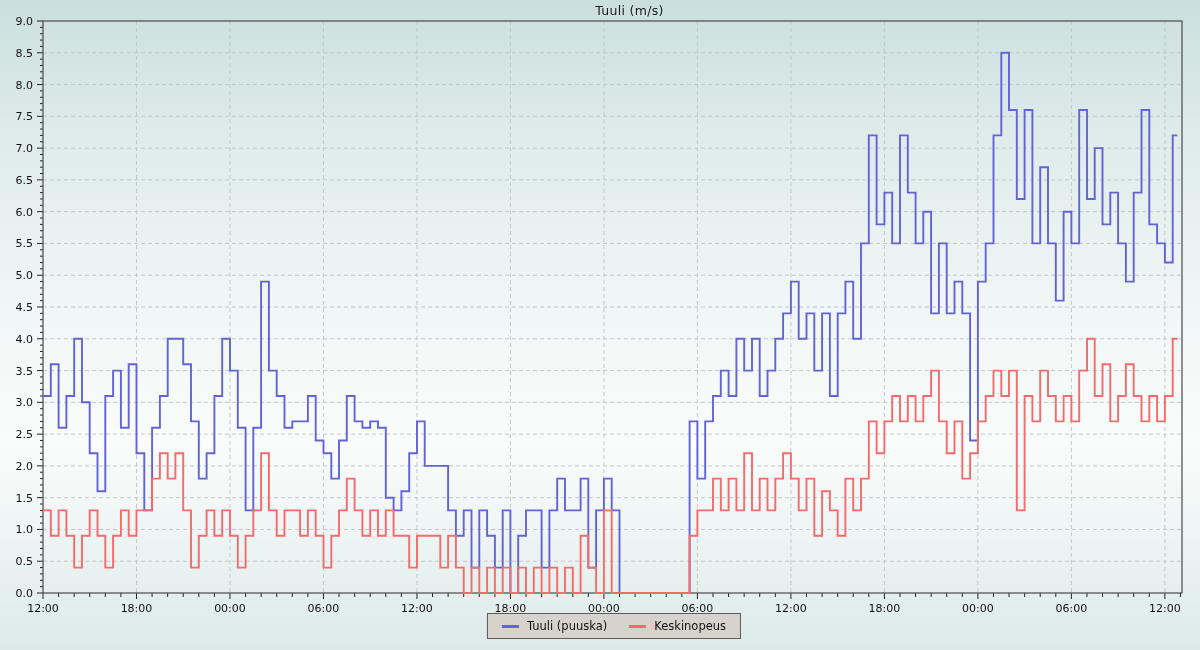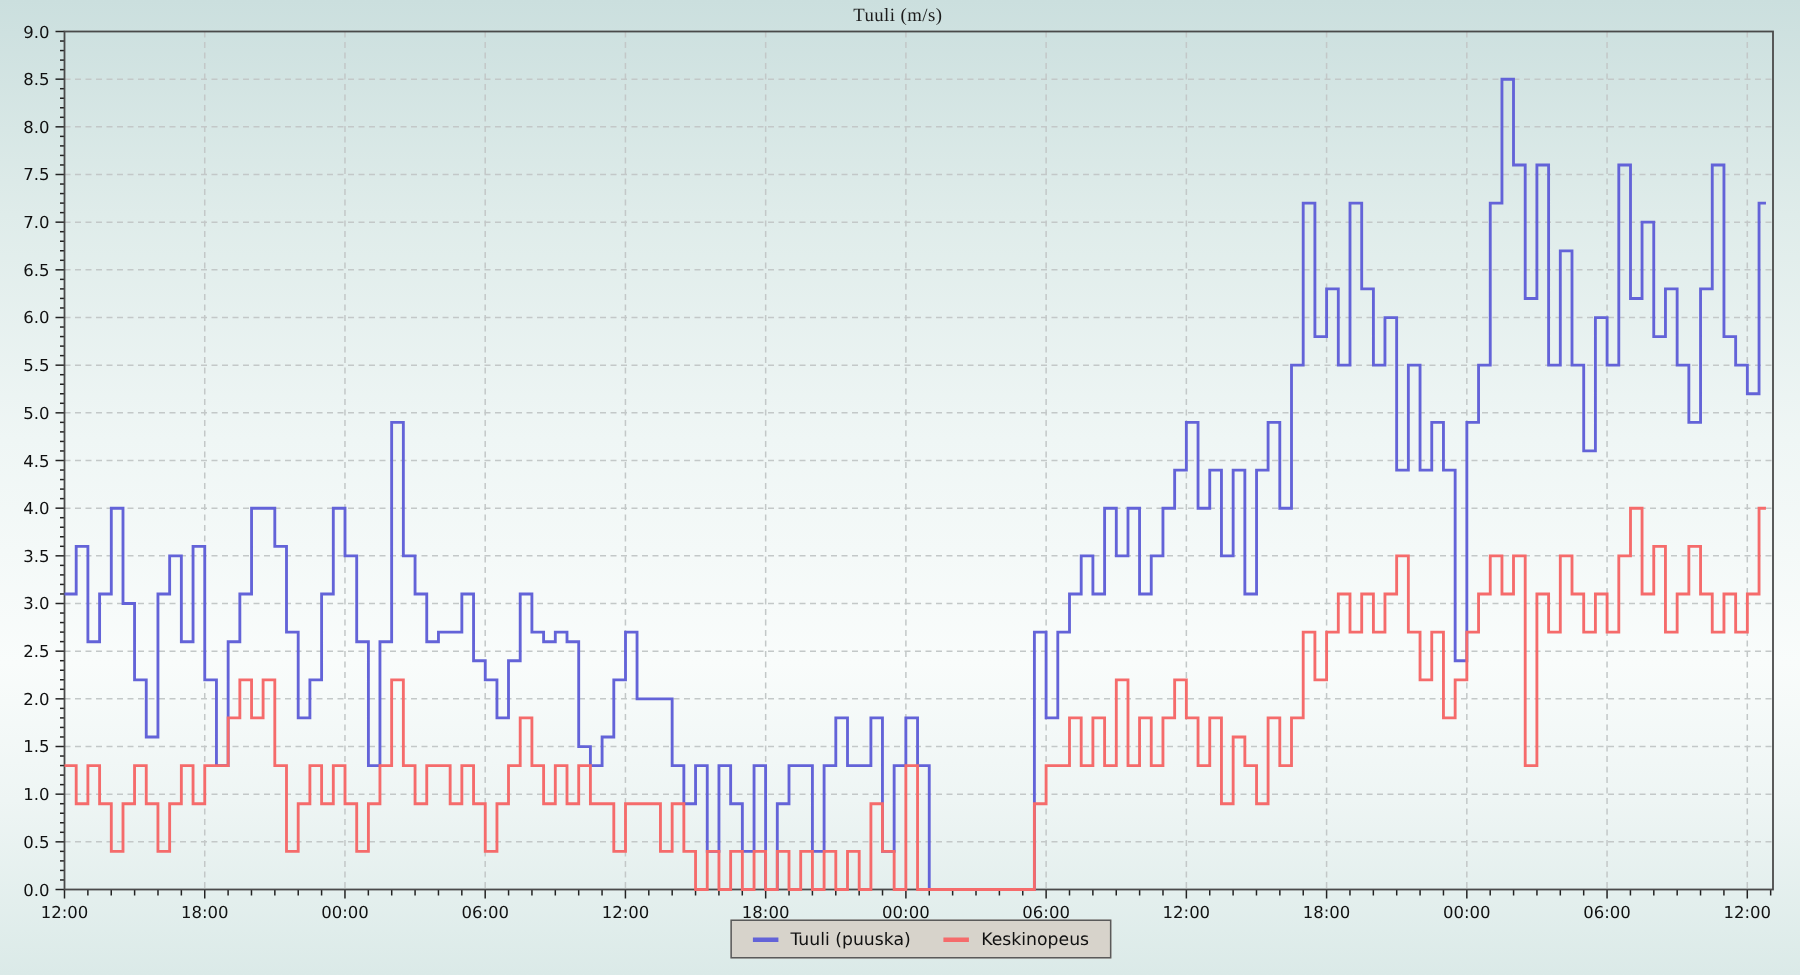--- a/index.html
+++ b/index.html
@@ -2,22 +2,22 @@
 <html><head>
 <meta charset="utf-8">
 <style>
   html,body{margin:0;padding:0;}
   body{
     width:1200px;height:650px;overflow:hidden;position:relative;
     background:linear-gradient(180deg,#cbdfde 0%,#dfecea 22%,#eff6f5 45%,#f9fcfb 68%,#eef5f4 82%,#dbeae8 100%);
     font-family:"DejaVu Sans","Liberation Sans",sans-serif;
   }
   #chart-title{
-    position:absolute;left:29px;top:3px;width:1139px;text-align:center;
-    font-size:12.5px;color:#1c1c1c;letter-spacing:.3px;font-family:Liberation Serif, serif;
+    position:absolute;left:60px;top:3px;width:1139px;text-align:center;
+    font-size:12.5px;color:#1c1c1c;letter-spacing:.3px;
   }
   #plot{position:absolute;left:0;top:0;}
   #legend{
     position:absolute;top:613px;left:614px;transform:translateX(-50%);
     display:flex;align-items:center;gap:22px;
     padding:5px 14px;font-size:11.5px;color:#111;
     white-space:nowrap;
   }
   .legend-item{display:flex;align-items:center;}
   .swatch{display:inline-block;width:17px;height:3px;margin-right:8px;}

